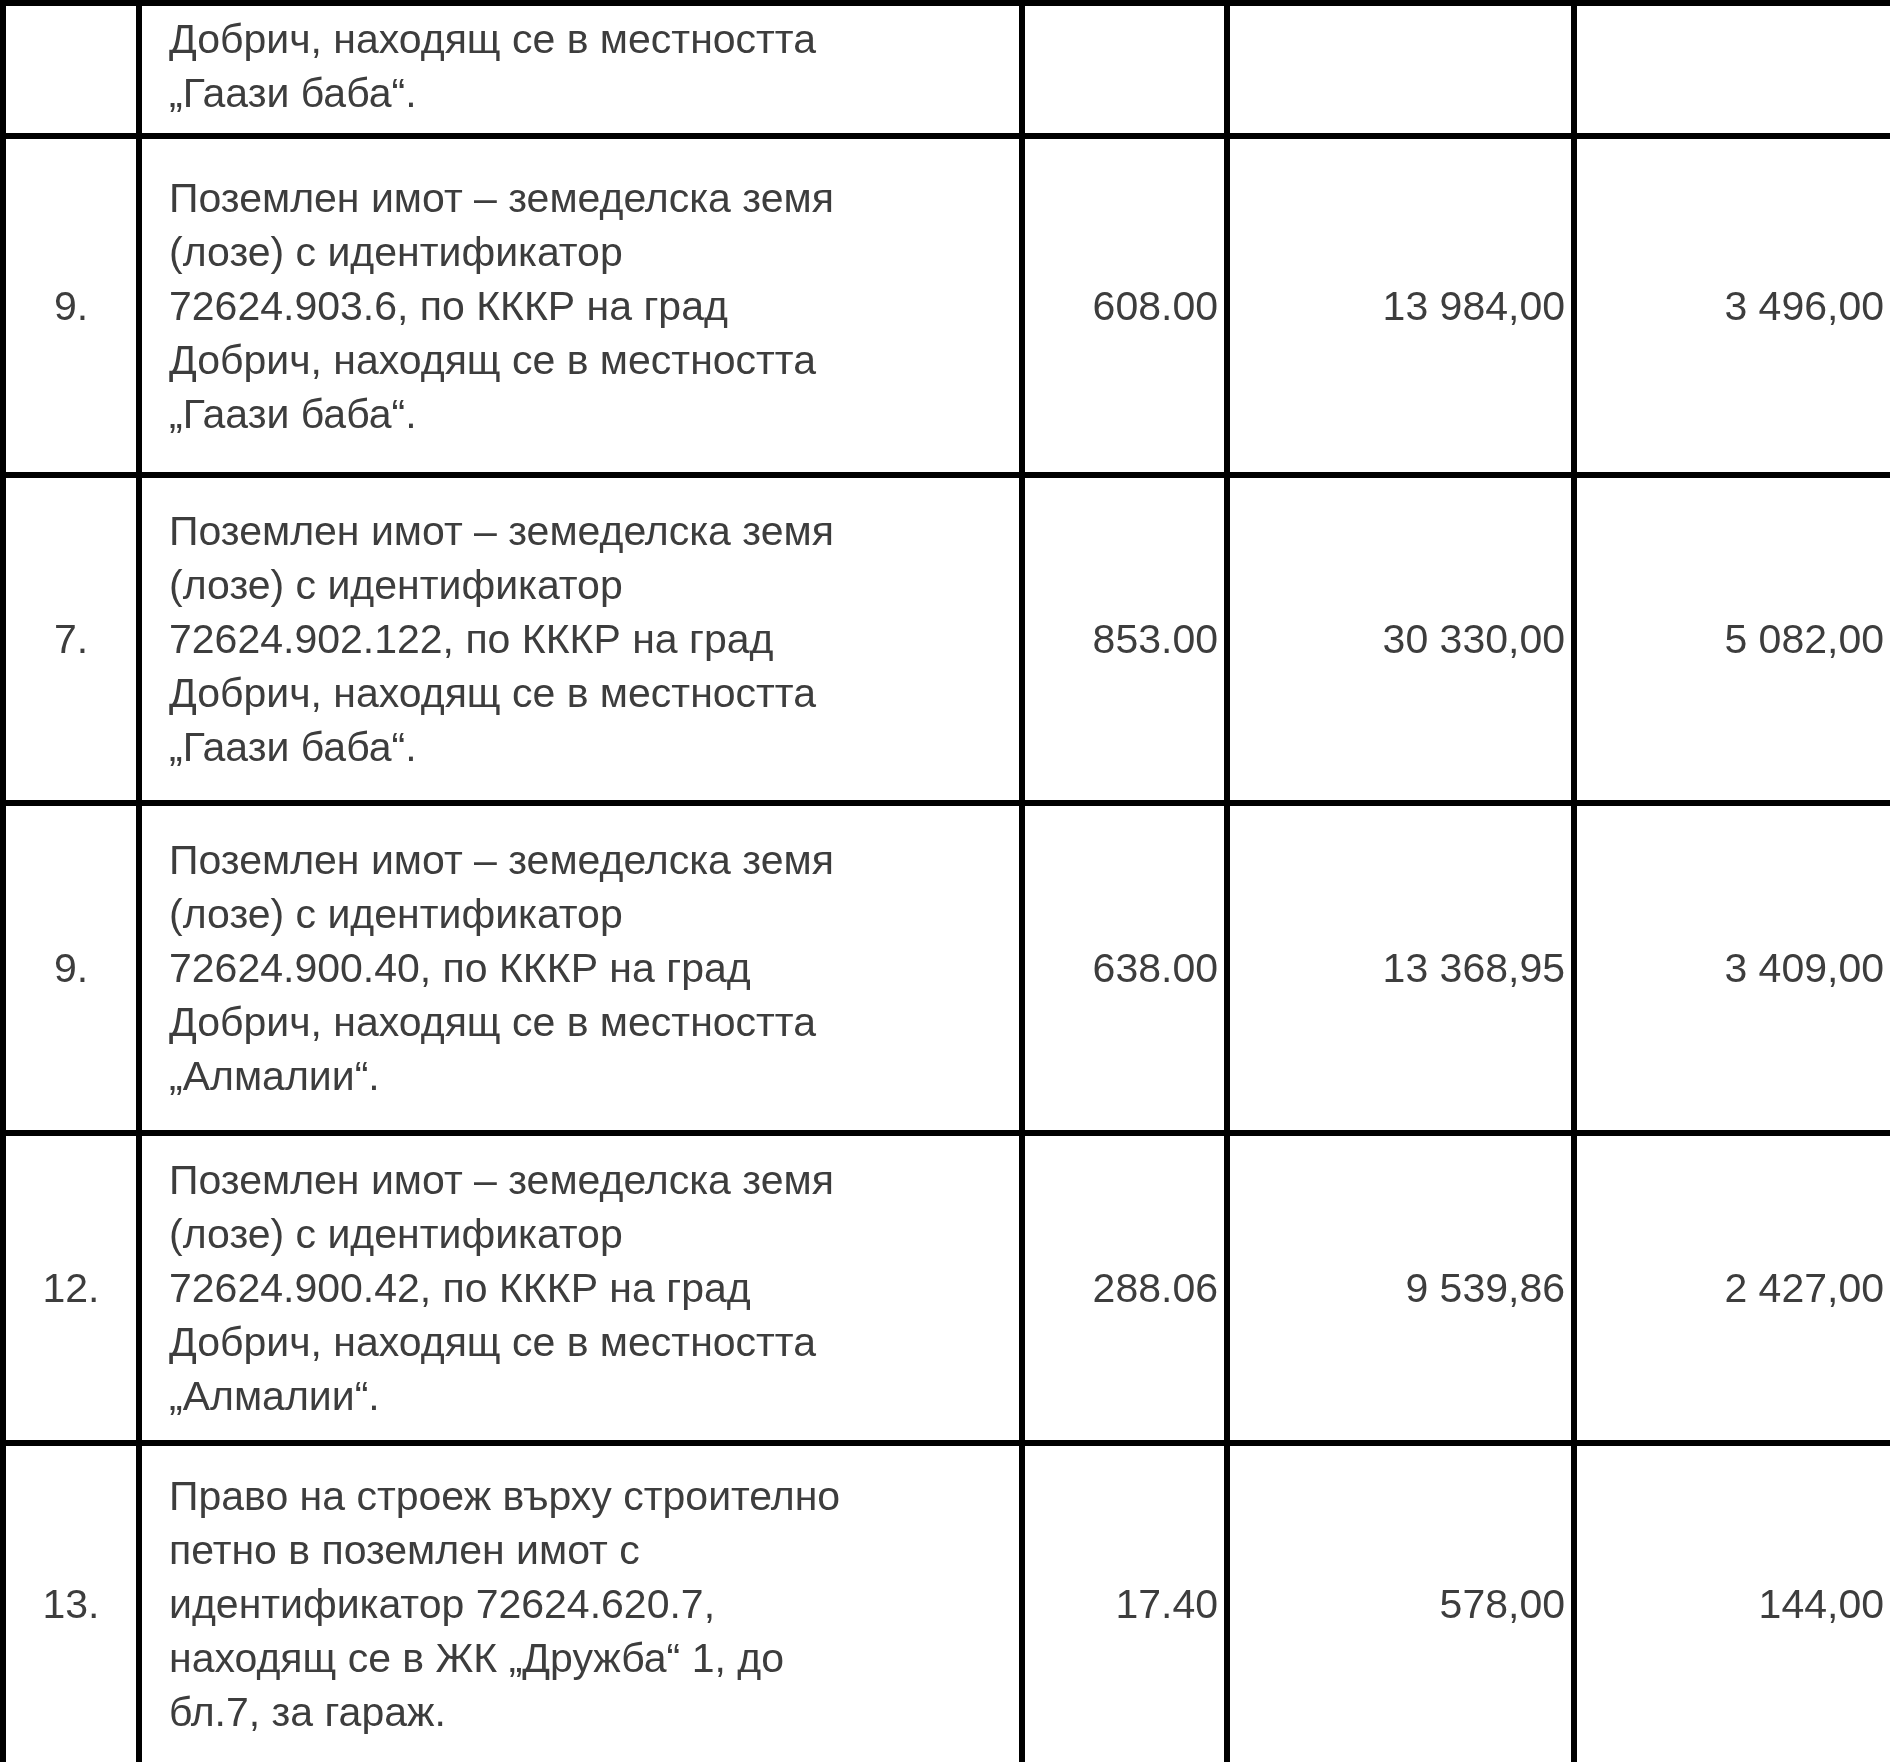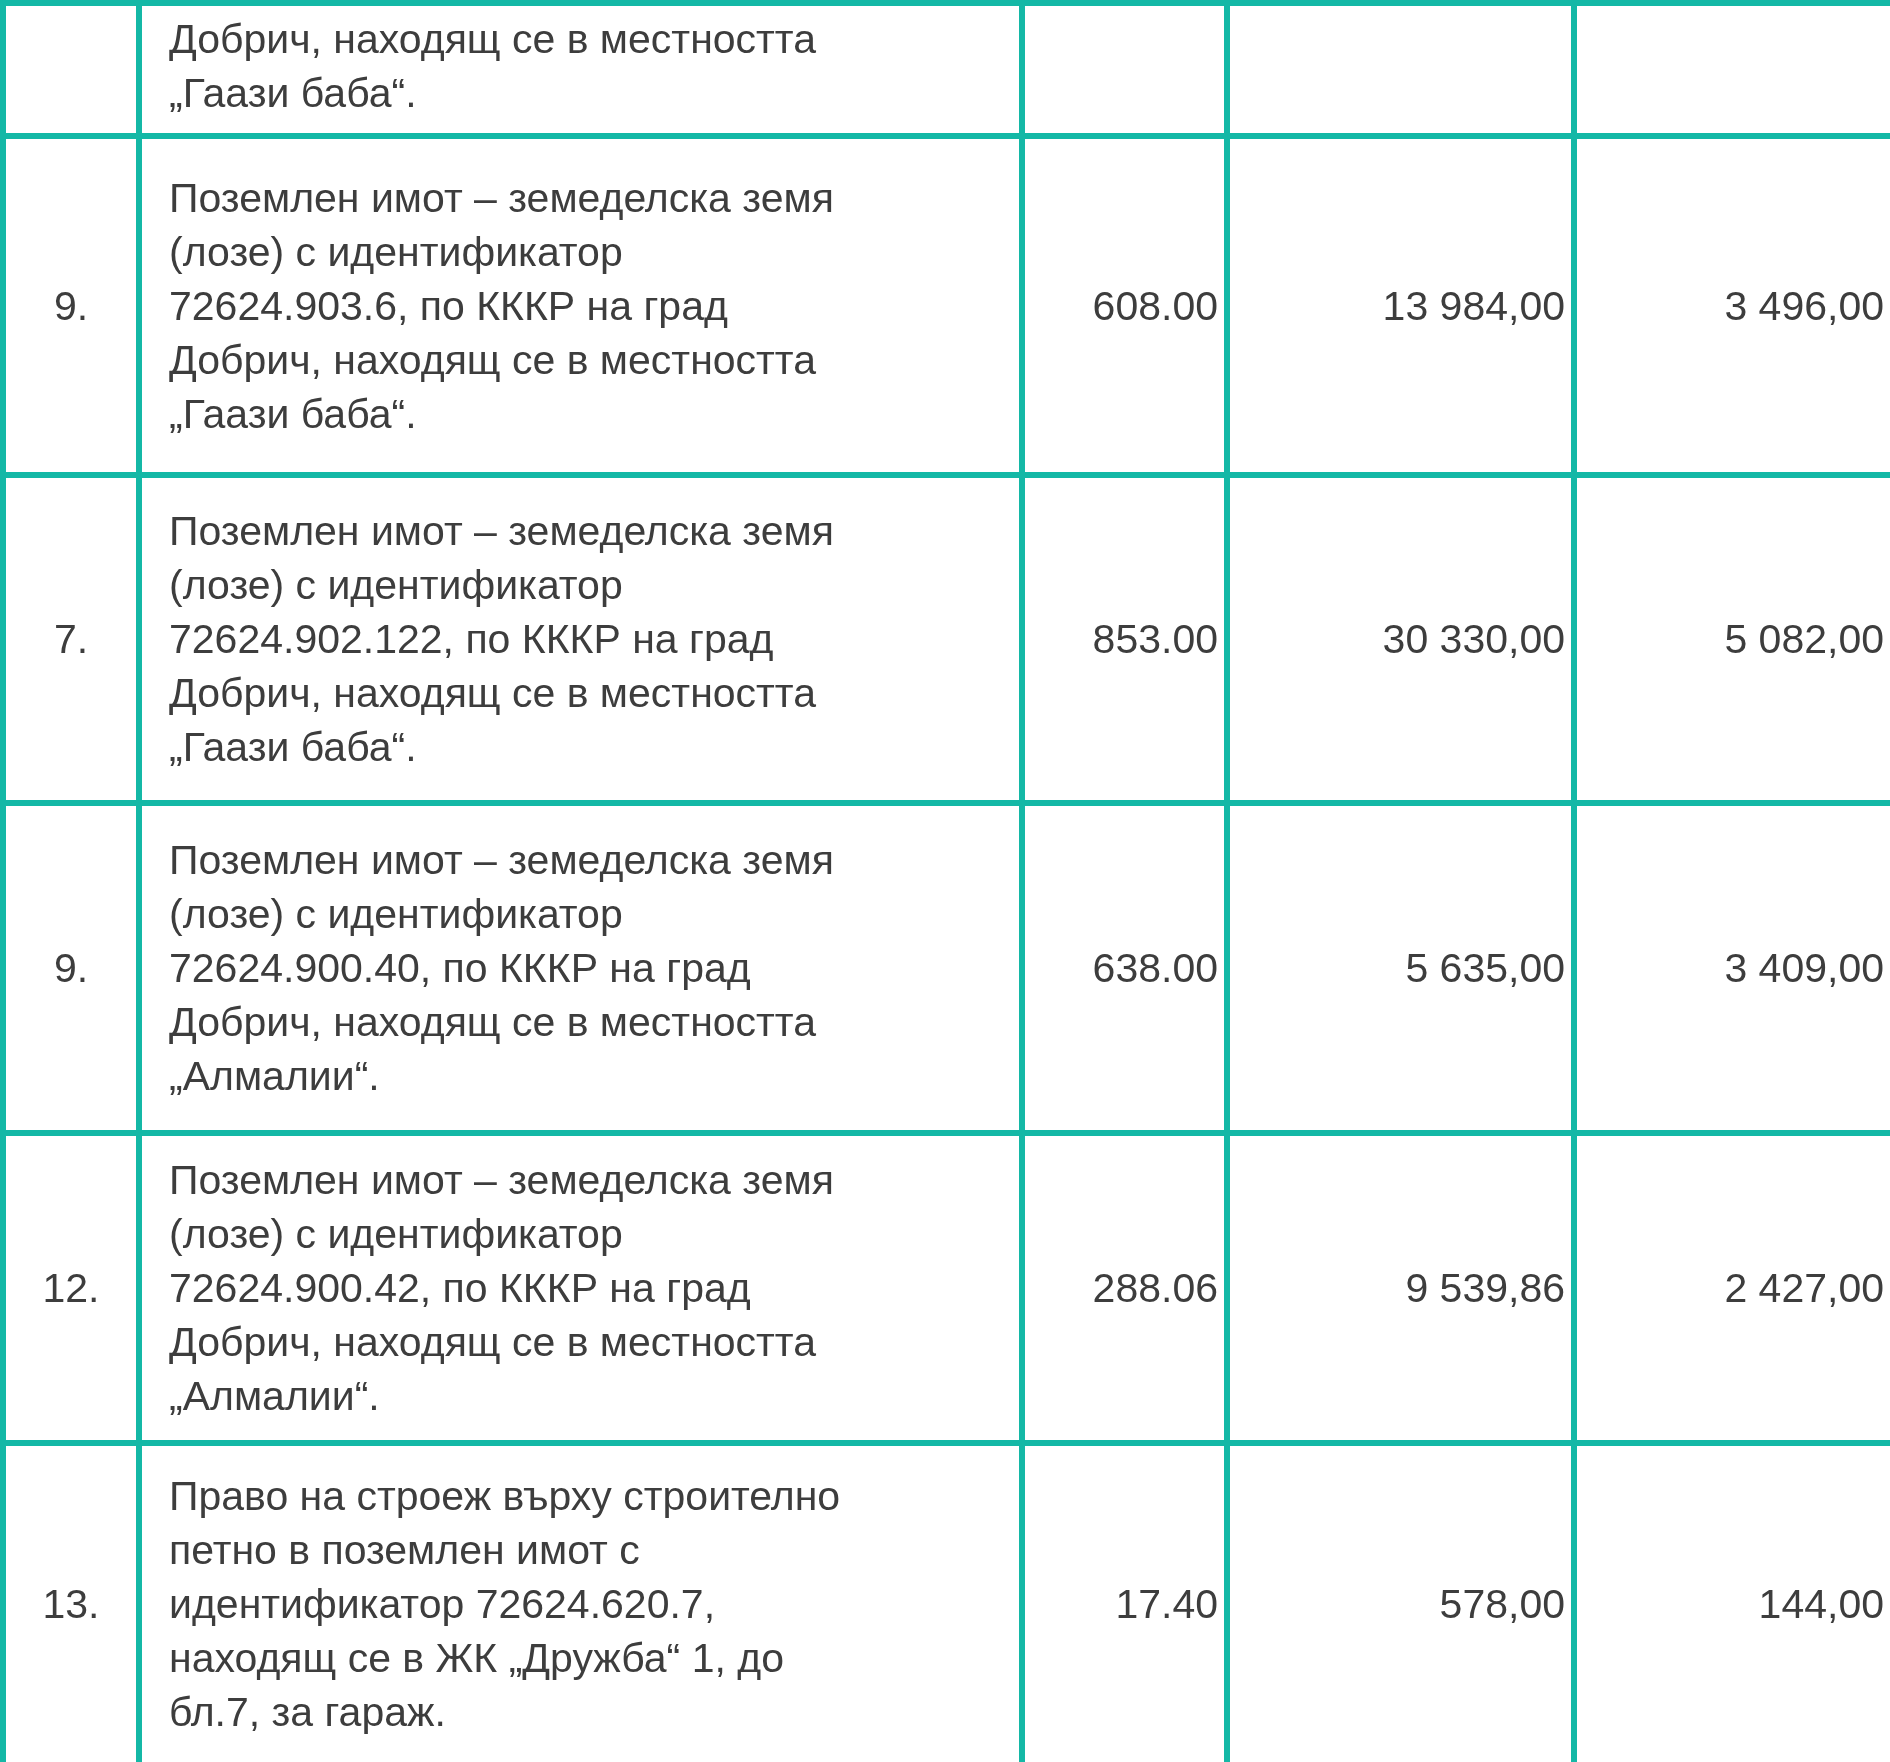--- a/index.html
+++ b/index.html
@@ -12,21 +12,21 @@
     table-layout: fixed;
     width: 1890px;
     height: 1762px;
     font-family: "Liberation Sans", "DejaVu Sans", sans-serif;
     font-size: 41px;
     line-height: 54px;
     color: #3d3d3d;
     background: #ffffff;
   }
   .doc-table td {
-    border: 6px solid #14b8a6;
+    border: 6px solid #000000;
     vertical-align: middle;
     overflow: hidden;
     padding: 0;
   }
   td.cell-number {
     text-align: center;
     padding: 0 4px;
   }
   td.cell-description {
     text-align: left;
@@ -91,21 +91,21 @@
     </tr>
 
     <tr class="row-11">
       <td class="cell-number">9.</td>
       <td class="cell-description">Поземлен имот – земеделска земя
 (лозе) с идентификатор
 72624.900.40, по КККР на град
 Добрич, находящ се в местността
 „Алмалии“.</td>
       <td class="cell-amount">638.00</td>
-      <td class="cell-amount">5 635,00</td>
+      <td class="cell-amount">13 368,95</td>
       <td class="cell-amount">3 409,00</td>
     </tr>
 
     <tr class="row-12">
       <td class="cell-number">12.</td>
       <td class="cell-description">Поземлен имот – земеделска земя
 (лозе) с идентификатор
 72624.900.42, по КККР на град
 Добрич, находящ се в местността
 „Алмалии“.</td>

